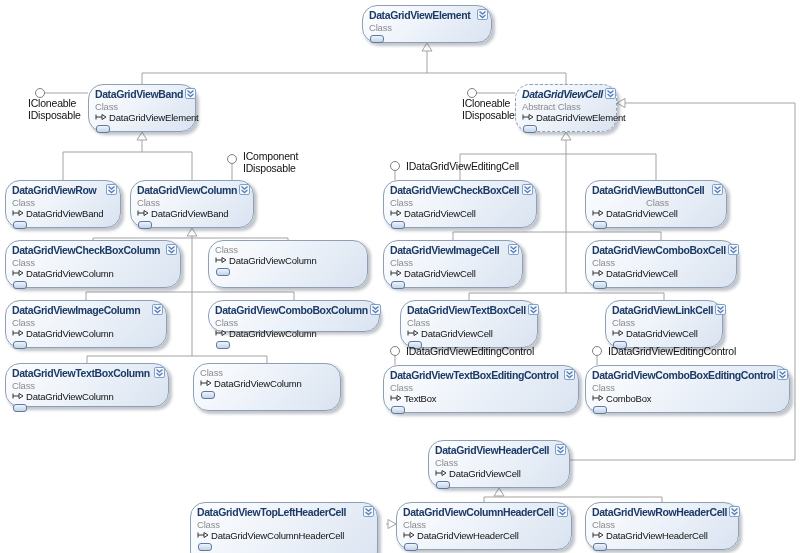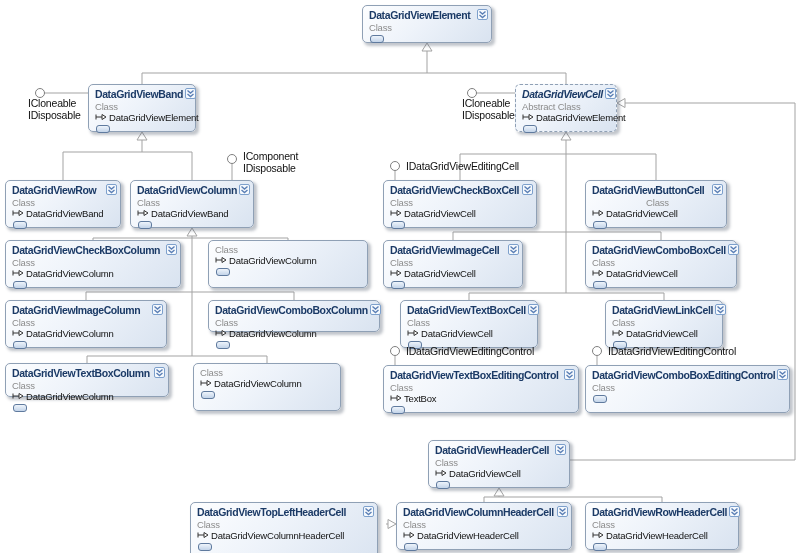--- a/index.html
+++ b/index.html
@@ -3,21 +3,21 @@
 <meta charset="utf-8">
 <style>
   html,body{margin:0;padding:0;background:#ffffff;}
   #canvas{
     position:relative;width:800px;height:553px;overflow:hidden;
     font-family:"Liberation Sans", sans-serif;background:#ffffff;
   }
   #wires{position:absolute;left:0;top:0;width:800px;height:553px;}
   .cls{
     position:absolute;box-sizing:border-box;
-    border:1px solid #8fa0b5;border-radius:5px;
+    border:1px solid #8fa0b5;border-radius:15px;
     background:linear-gradient(135deg,#fdfeff 0%,#eef3fa 45%,#d9e3f0 100%);
     box-shadow:2.5px 2.5px 3px rgba(100,110,125,0.40);
     padding:3px 3px 2px 6px;
   }
   .cls.abstract{border-style:dashed;}
   .hd{display:flex;justify-content:space-between;align-items:flex-start;}
   .ttl{
     font-size:10.5px;font-weight:bold;color:#1b3a66;
     letter-spacing:-0.4px;white-space:nowrap;line-height:13px;
   }
@@ -415,21 +415,21 @@
         <svg width="12" height="8" viewBox="0 0 12 8">
           <path d="M1,1.5 L1,6.5" stroke="#333" stroke-width="1" fill="none"></path>
           <path d="M1,4 L7,4" stroke="#333" stroke-width="1" fill="none"></path>
           <path d="M7,1.5 L11,4 L7,6.5 Z" stroke="#333" stroke-width="1" fill="#ffffff"></path>
         </svg>
       </span>
       <span class="bsn">DataGridViewCell</span>
     </div>
     <div class="mi"></div>
   </div>
-      <div class="cls" style="left: 5px; top: 363px; width: 164px; height: 34px;">
+      <div class="cls" style="left: 5px; top: 363px; width: 164px; height: 44px;">
     <div class="hd">
       <span class="ttl">DataGridViewTextBoxColumn</span>
       <span class="chev">
         <svg width="9" height="9" viewBox="0 0 9 9">
           <path d="M1.5,1.5 L4.5,4 L7.5,1.5" fill="none" stroke="#5b7fb5" stroke-width="1.4"></path>
           <path d="M1.5,5 L4.5,7.5 L7.5,5" fill="none" stroke="#5b7fb5" stroke-width="1.4"></path>
         </svg>
       </span>
     </div>
     <div class="st">Class</div>
@@ -486,20 +486,30 @@
     <div class="hd">
       <span class="ttl">DataGridViewComboBoxEditingControl</span>
       <span class="chev">
         <svg width="9" height="9" viewBox="0 0 9 9">
           <path d="M1.5,1.5 L4.5,4 L7.5,1.5" fill="none" stroke="#5b7fb5" stroke-width="1.4"></path>
           <path d="M1.5,5 L4.5,7.5 L7.5,5" fill="none" stroke="#5b7fb5" stroke-width="1.4"></path>
         </svg>
       </span>
     </div>
     <div class="st">Class</div>
+    <div class="bs">
+      <span>
+        <svg width="12" height="8" viewBox="0 0 12 8">
+          <path d="M1,1.5 L1,6.5" stroke="#333" stroke-width="1" fill="none"></path>
+          <path d="M1,4 L7,4" stroke="#333" stroke-width="1" fill="none"></path>
+          <path d="M7,1.5 L11,4 L7,6.5 Z" stroke="#333" stroke-width="1" fill="#ffffff"></path>
+        </svg>
+      </span>
+      <span class="bsn">ComboBox</span>
+    </div>
     <div class="mi"></div>
   </div>
       <div class="cls" style="left: 428px; top: 440px; width: 142px; height: 48px;">
     <div class="hd">
       <span class="ttl">DataGridViewHeaderCell</span>
       <span class="chev">
         <svg width="9" height="9" viewBox="0 0 9 9">
           <path d="M1.5,1.5 L4.5,4 L7.5,1.5" fill="none" stroke="#5b7fb5" stroke-width="1.4"></path>
           <path d="M1.5,5 L4.5,7.5 L7.5,5" fill="none" stroke="#5b7fb5" stroke-width="1.4"></path>
         </svg>

